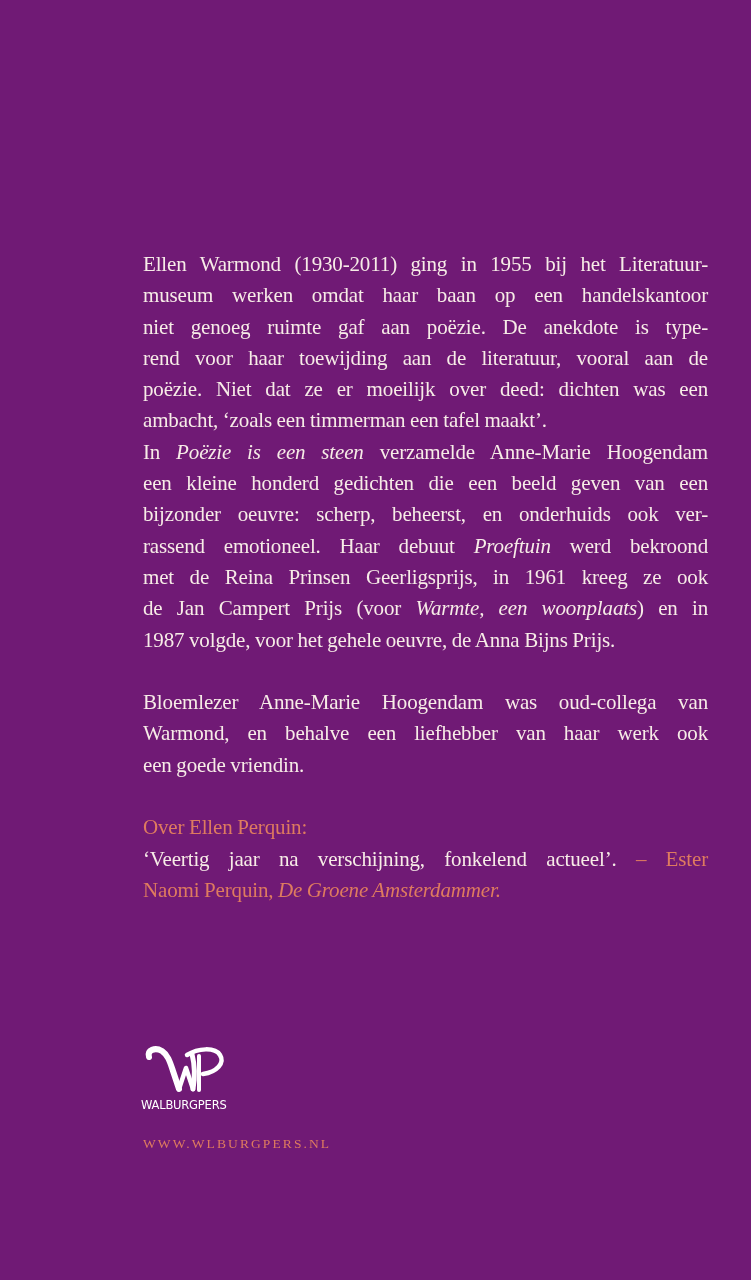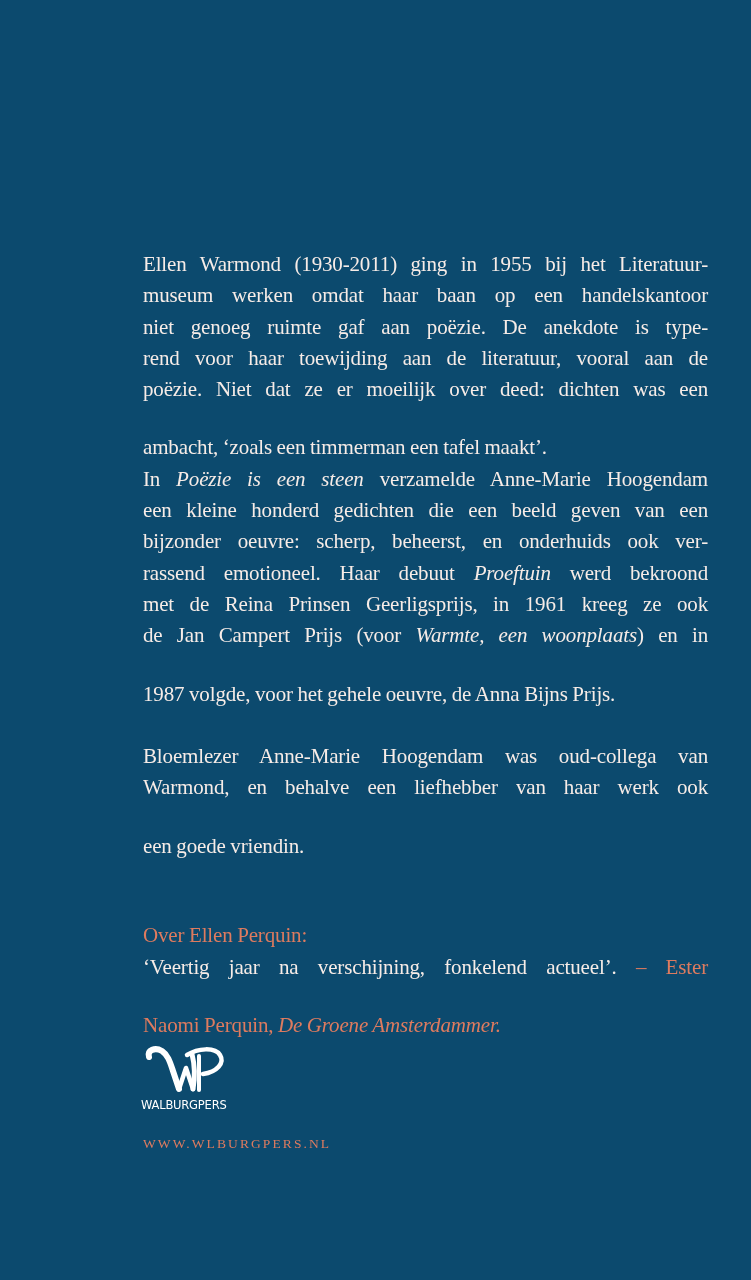--- a/index.html
+++ b/index.html
@@ -11,21 +11,21 @@
     height: 1280px;
     background: #922425;
     position: relative;
     overflow: hidden;
     font-family: "Liberation Serif", "DejaVu Serif", serif;
   }
   .cover {
     position: absolute;
     left: 0; top: 0;
     width: 751px; height: 1280px;
-    background: #0c4a6e;
+    background: #701a75;
   }
   .blurb {
     position: absolute;
     left: 143px;
     top: 249px;
     width: 565px;
     font-size: 21px;
     line-height: 31.3px;
     color: #f7ece7;
     letter-spacing: -0.15px;
@@ -35,21 +35,20 @@
     display: block;
     white-space: nowrap;
     height: 31.3px;
     text-align: justify;
     text-align-last: justify;
     overflow: visible;
   }
   .line.last {
     text-align: left;
     text-align-last: left;
-    margin-top: 27px;
   }
   .line.blank {
     height: 31.3px;
   }
   .seg {
     white-space: normal;
   }
   .italic { font-style: italic; }
   .salmon { color: #de7b5f; }
   .cream { color: #f7ece7; }

